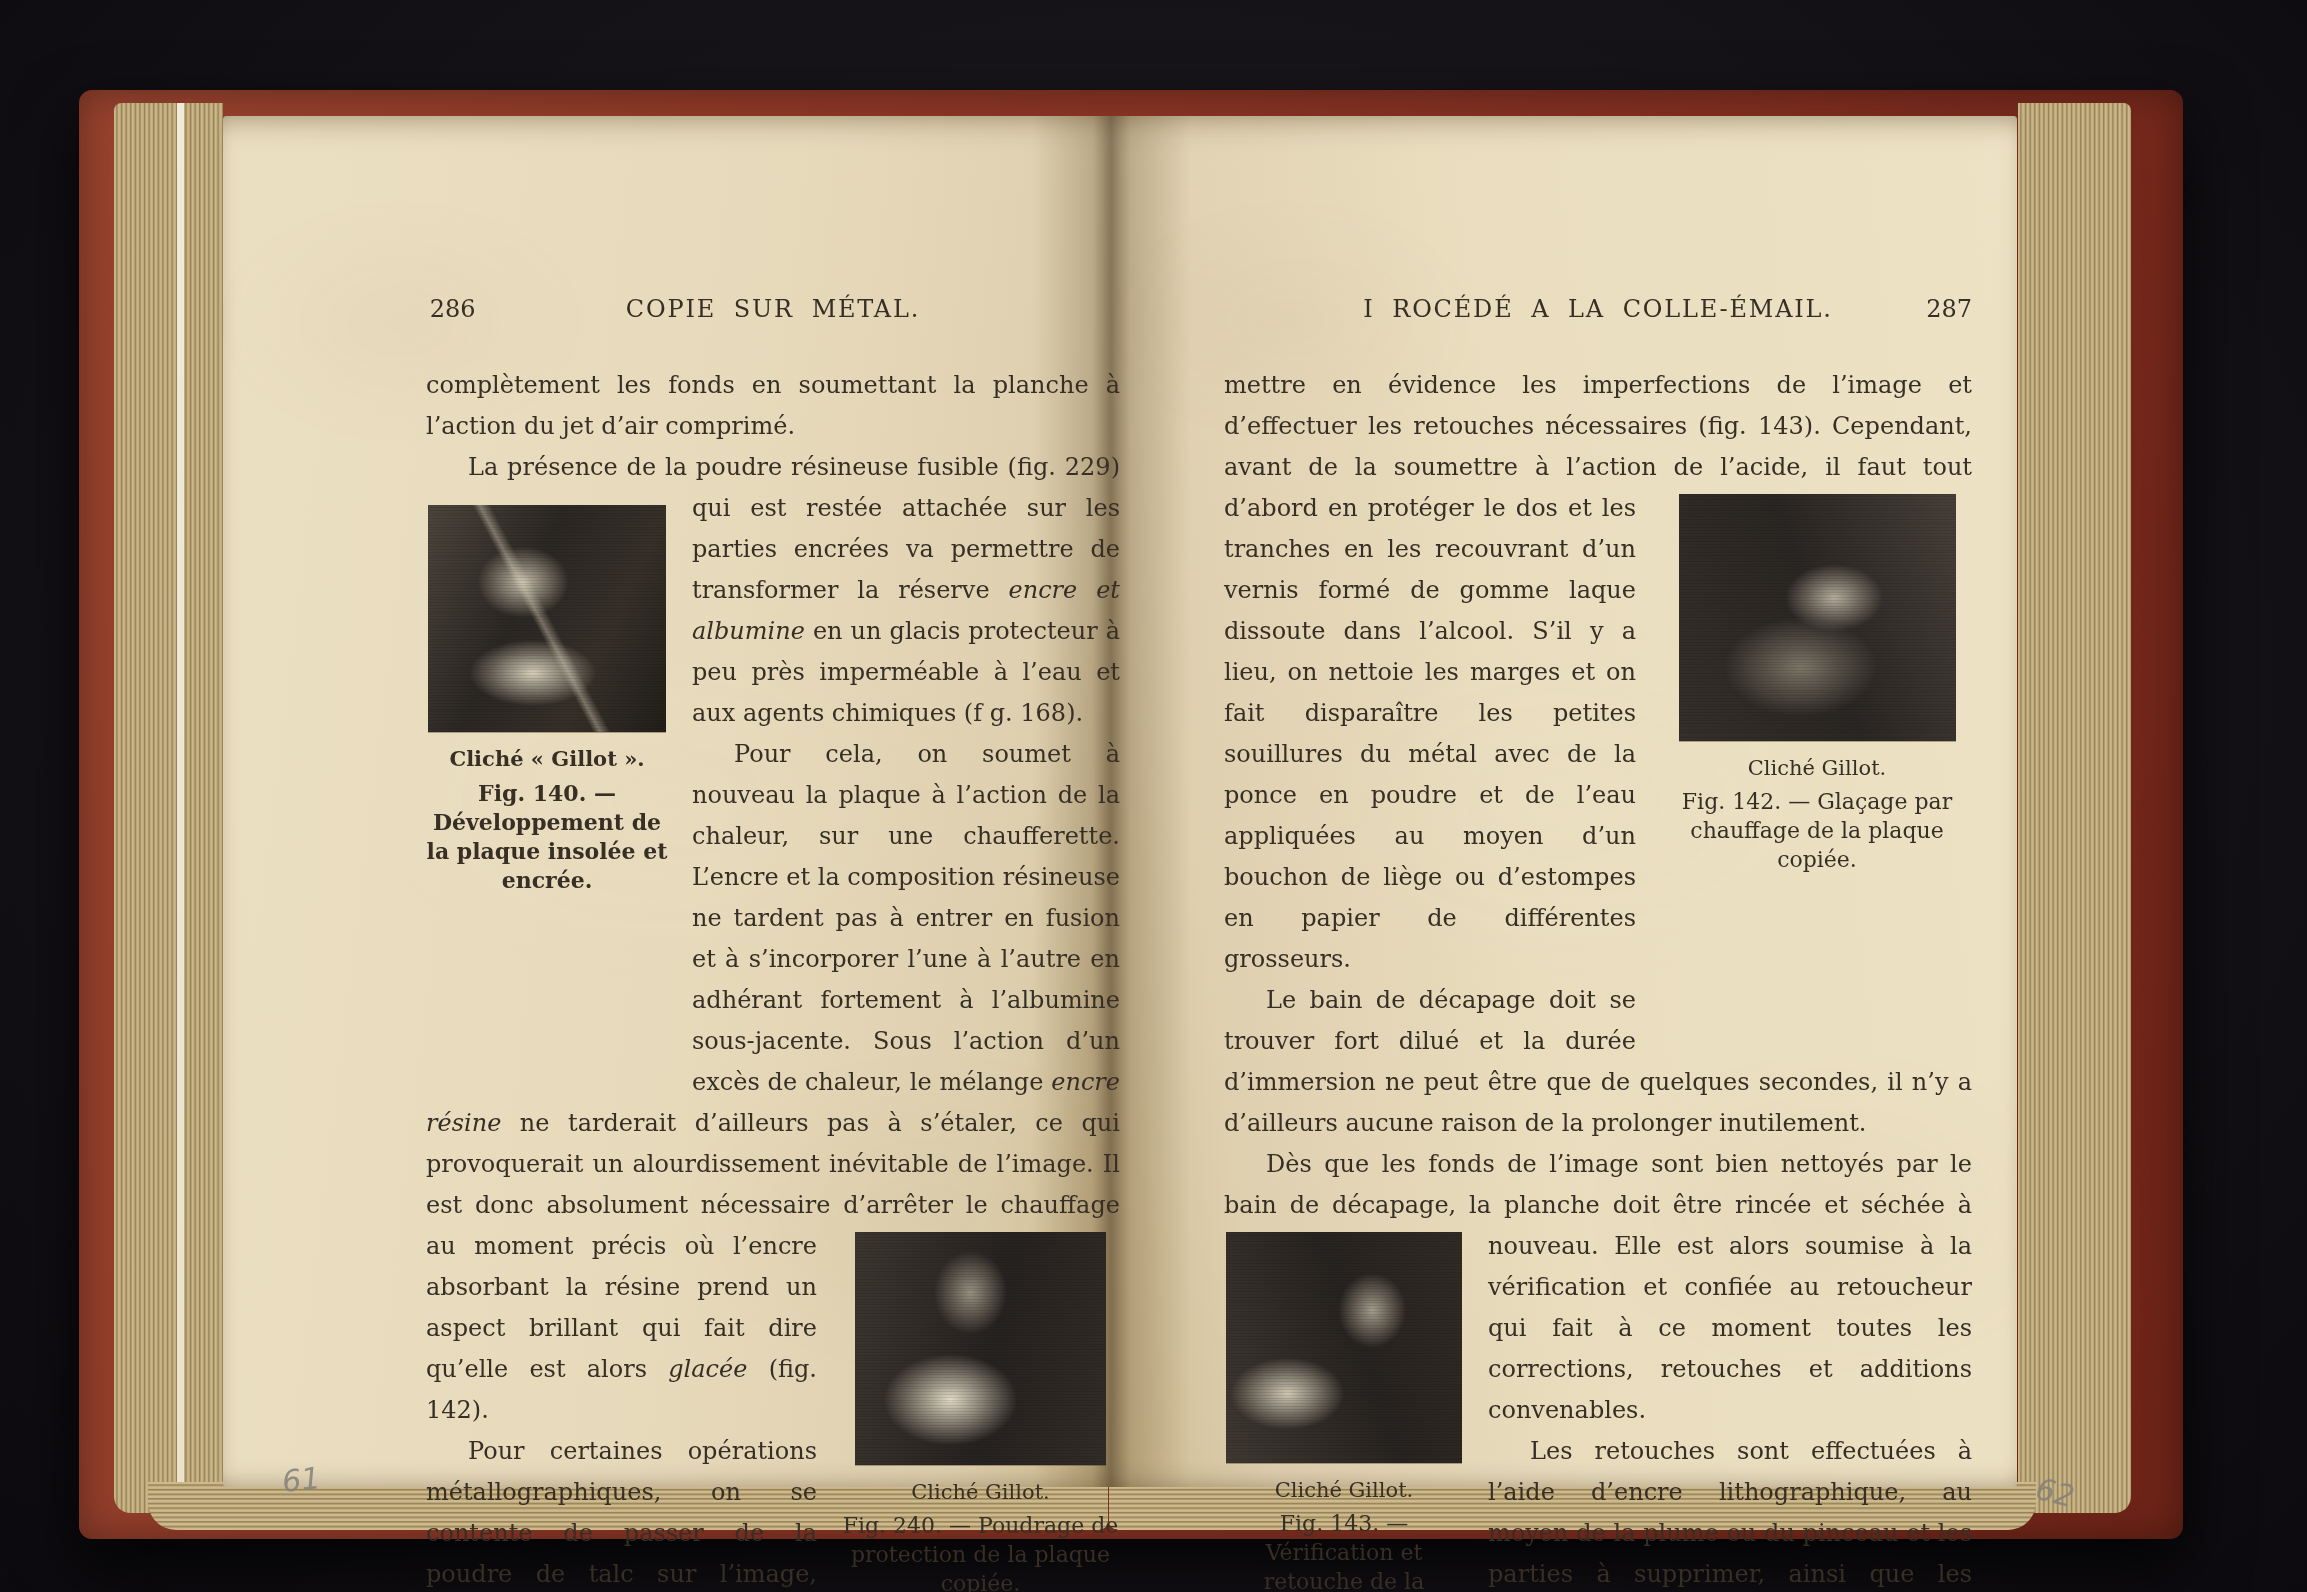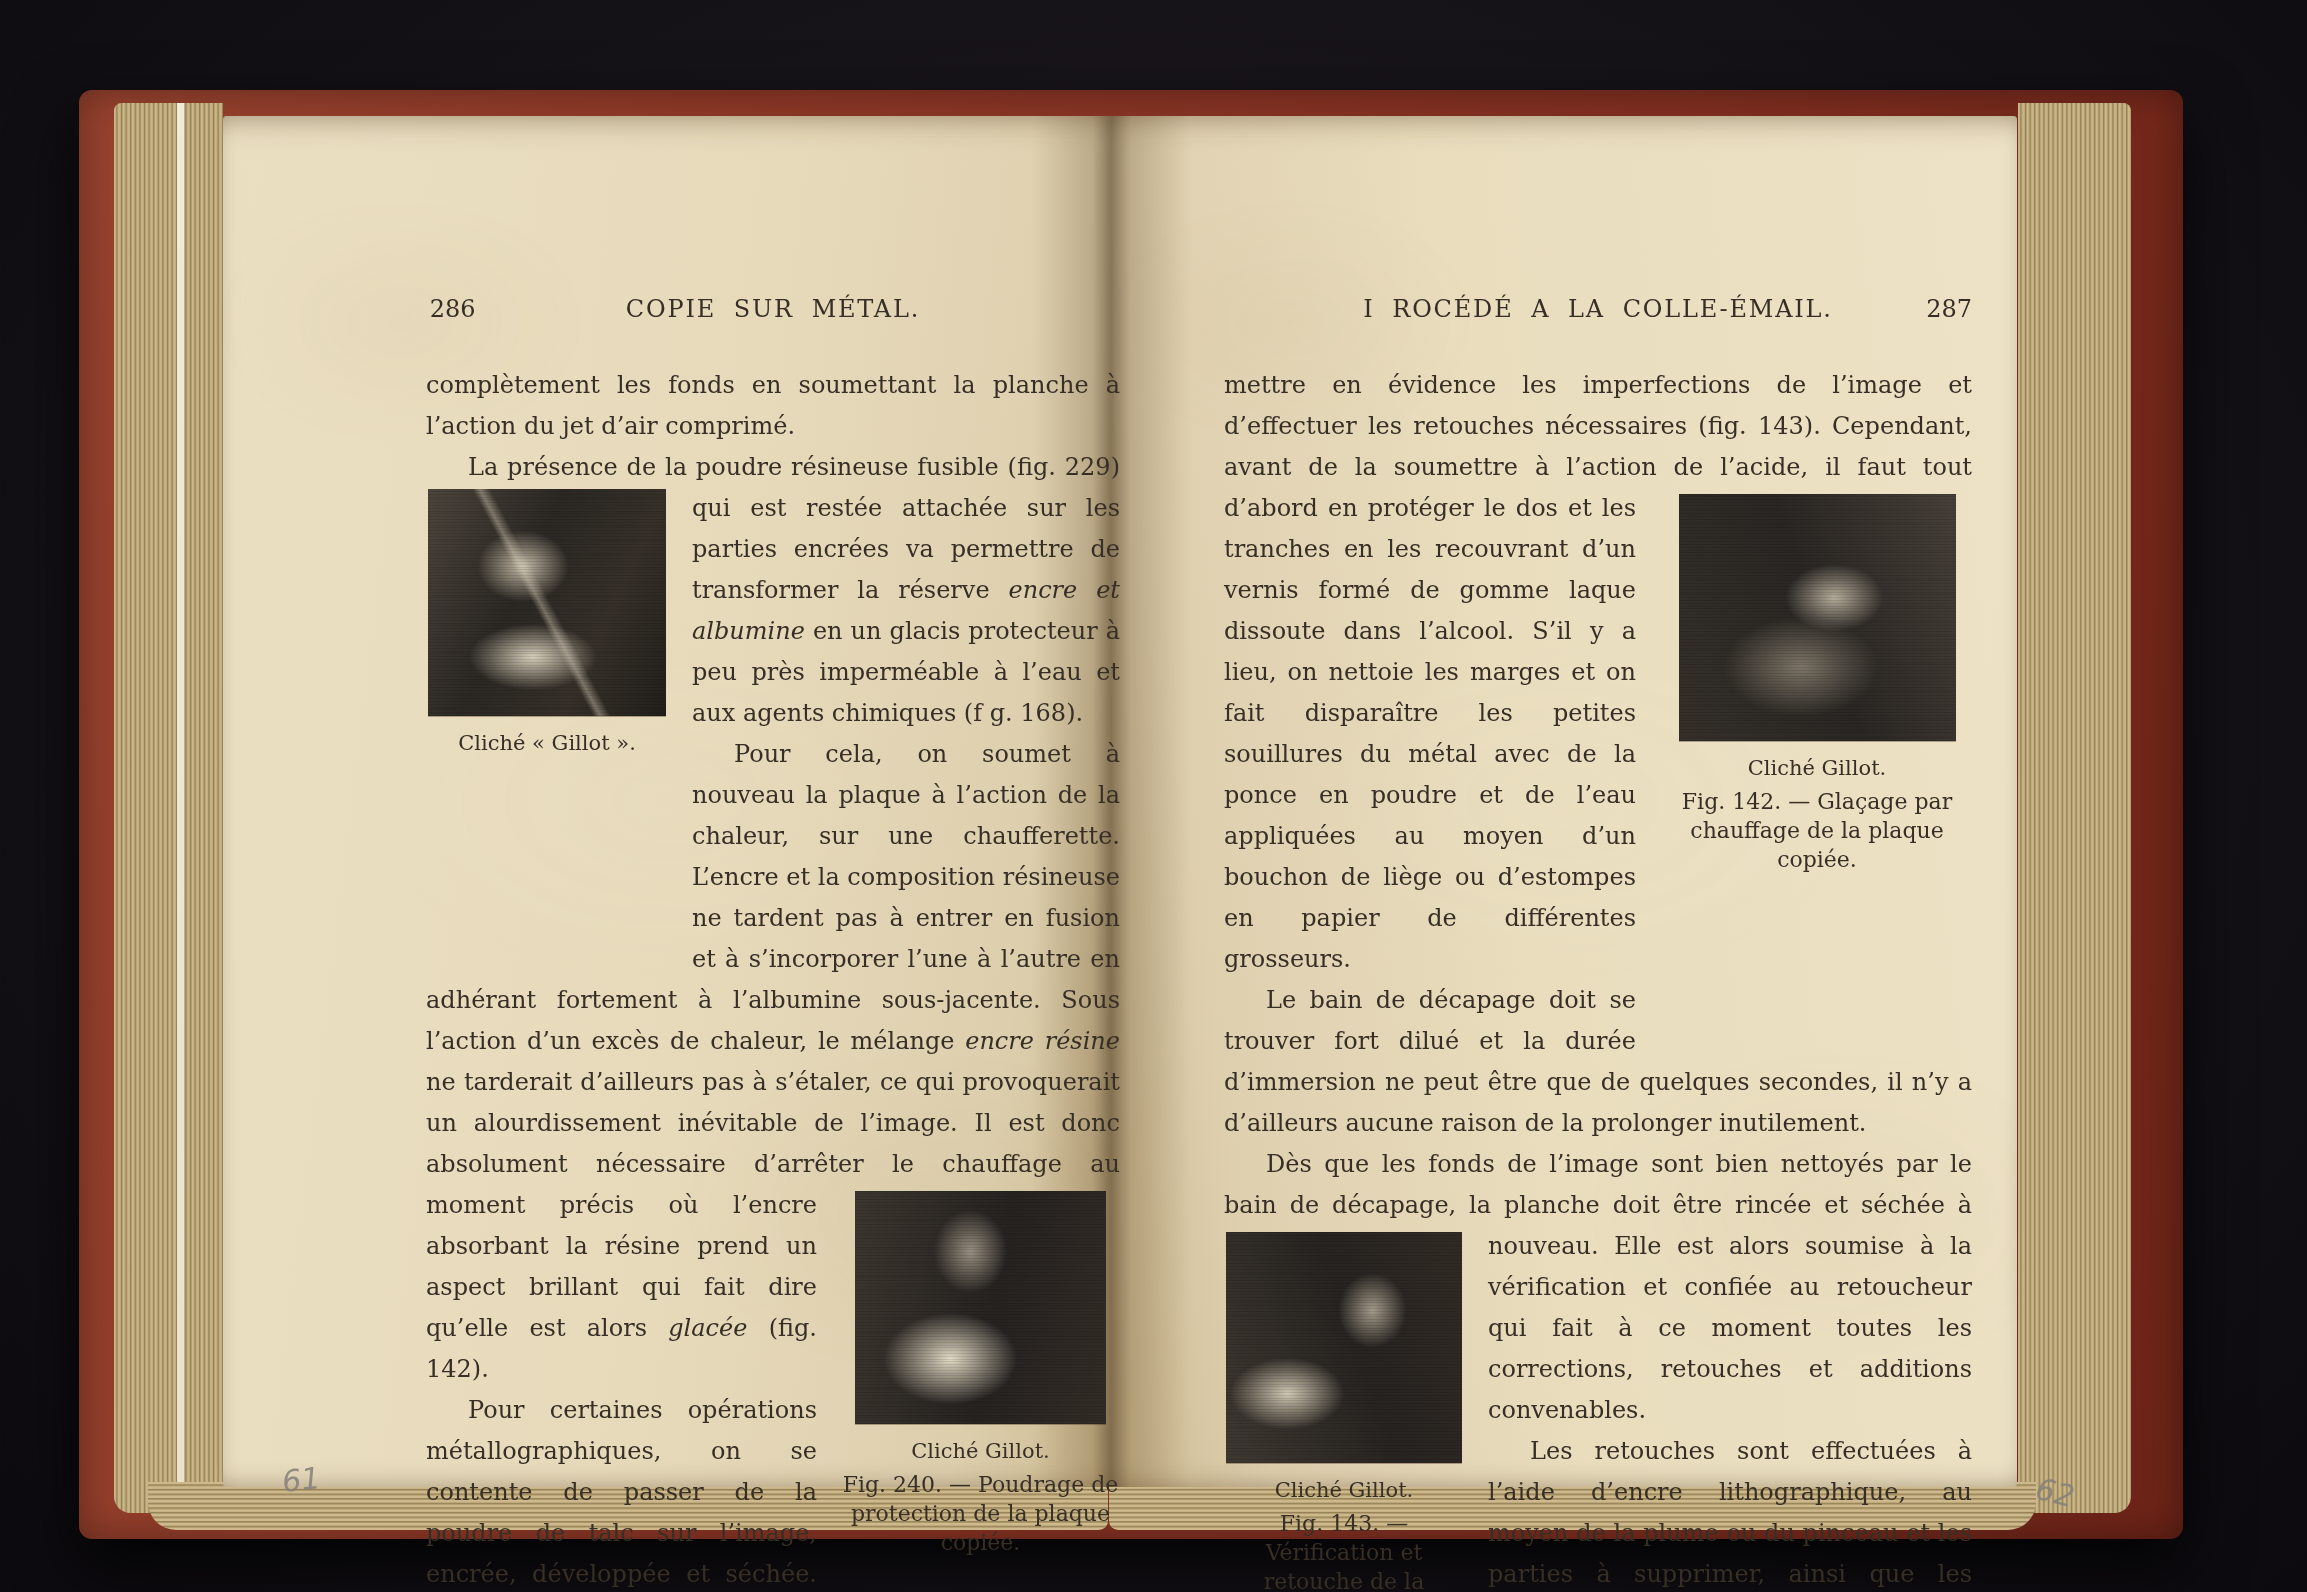--- a/index.html
+++ b/index.html
@@ -41,21 +41,21 @@
   .runhead .num.l{left:3.7px;}
   .runhead .num.r{right:0;}
   .body{margin-top:28px;}
   p.bp{margin:0;padding:0;}
   p.ind{text-indent:42px;}
   .it{font-style:italic;}
   
   .figblock{display:block;}
   .figblock.fl{float:left;}
   .figblock.fr{float:right;}
-  .fb140{width:242px;margin:1px 24px 198px 0;}
+  .fb140{width:242px;margin:17px 24px 198px 0;font-weight:bold;}
   .fb141{width:279px;margin:5.5px 0 171px 24px;}
   .fb142{width:310px;margin:5.5px 0 152px 26px;}
   .fb143{width:240px;margin:5.5px 24px 166px 0;}
   .photo{display:block;box-shadow:0 0.9px 0 rgba(60,40,20,.4);
          background-color:#2c2824;}
   .photo::after{content:"";display:block;width:100%;height:100%;
          background:repeating-linear-gradient(0deg,rgba(0,0,0,.10) 0 0.9px,transparent 0.9px 2.8px);}
   .ph140{width:238px;height:227px;margin:0 auto;
      background:radial-gradient(ellipse 65px 51px at 40% 34%, rgba(222,212,190,.85), rgba(222,212,190,0) 70%),
                 radial-gradient(ellipse 88px 46px at 44% 74%, rgba(232,224,202,.9), rgba(232,224,202,0) 72%),
@@ -101,20 +101,21 @@
       <span class="num l">286</span>
       <span>COPIE SUR MÉTAL.</span>
     </div>
     <div class="body">
 
       <p class="bp"><span>complètement les fonds en soumettant la planche à l’action du jet d’air comprimé.</span></p>
 
       <p class="bp ind"><span>La présence de la  poudre résineuse fusible (fig. 229) </span><span class="figblock fl fb140">
             <span class="photo ph140"></span>
             <span class="credit">Cliché « Gillot ».</span>
+            <span class="figcap">Fig. 140. — Développement de la plaque insolée et encrée.</span>
           </span><span>qui est restée attachée sur les parties encrées va permettre de transformer la réserve </span><span class="it">encre et albumine</span><span> en un glacis protecteur à peu près imperméable à l’eau et aux agents chimiques (f g. 168).</span></p>
 
       <p class="bp ind"><span>Pour cela, on soumet à nouveau la plaque à l’action de la chaleur, sur une chaufferette. L’encre et la composition résineuse ne tardent pas à entrer en fusion et à s’incorporer l’une à l’autre en adhérant fortement à l’albumine sous-jacente. Sous l’action d’un excès de chaleur, le mélange </span><span class="it">encre résine</span><span> ne tarderait d’ailleurs pas à s’étaler, ce qui provoquerait un alourdissement inévitable de l’image. Il est donc absolument nécessaire d’arrêter le chauffage au moment précis où l’encre </span><span class="figblock fr fb141">
             <span class="photo ph141"></span>
             <span class="credit">Cliché Gillot.</span>
             <span class="figcap">Fig. 240. — Poudrage de protection de la plaque copiée.</span>
           </span><span>absorbant la résine prend un aspect brillant qui fait dire qu’elle est alors </span><span class="it">glacée</span><span> (fig. 142).</span></p>
 
       <p class="bp ind"><span>Pour certaines opérations métallographiques, on se contente de passer de la poudre de talc sur l’image, encrée, développée et séchée. Il n’est pas nécessaire de chauffer.</span></p>
 

